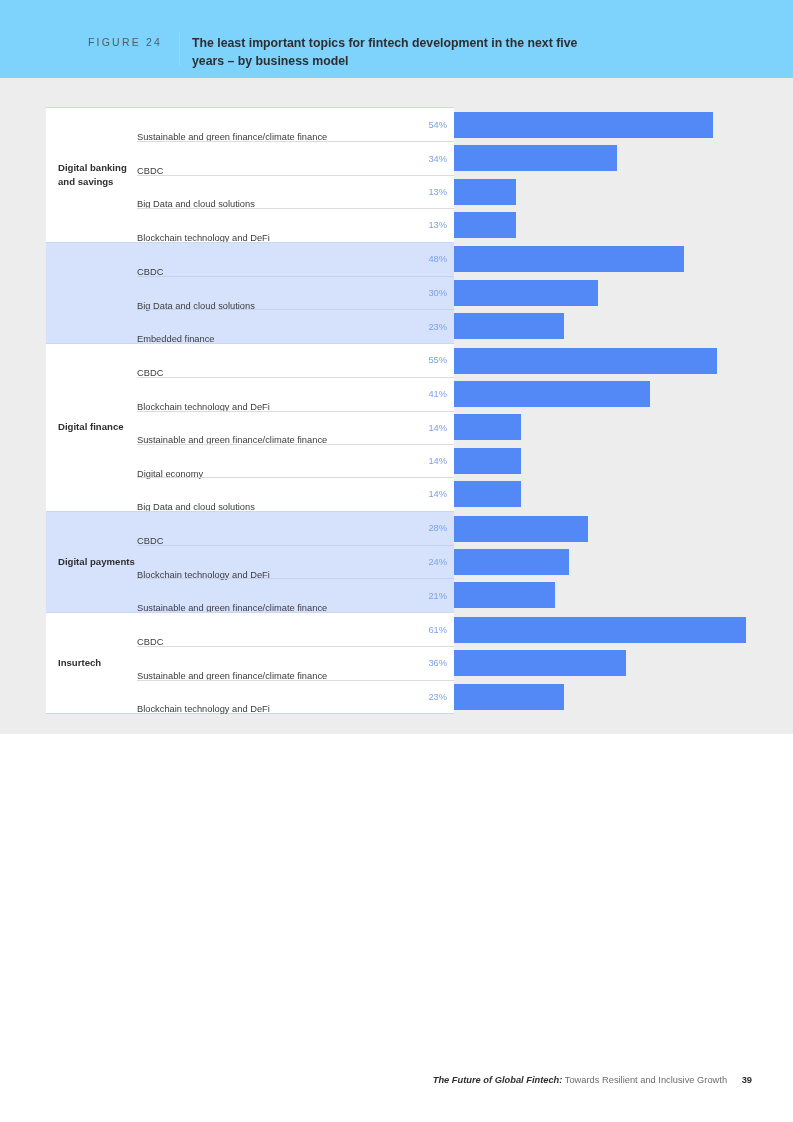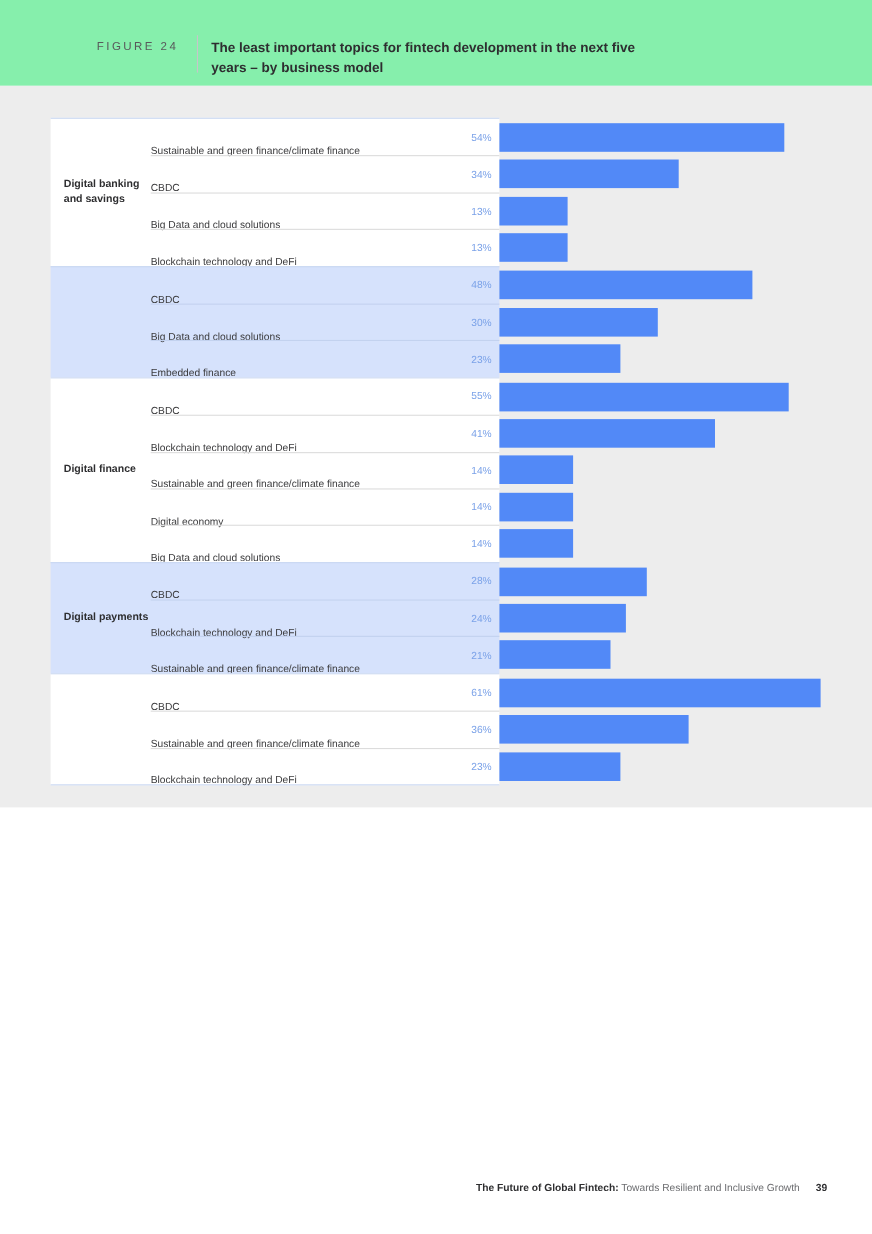--- a/index.html
+++ b/index.html
@@ -13,21 +13,21 @@
     position: relative;
     width: 793px; height: 1122px;
     overflow: hidden;
   }
 
   
   #header {
     position: absolute;
     left: 0; top: 0;
     width: 793px; height: 78px;
-    background: #86efac;
+    background: #7dd3fc;
   }
   #figure-label {
     position: absolute;
     left: 88px; top: 36px;
     font-size: 10.5px;
     letter-spacing: 2.2px;
     color: #58595b;
     white-space: nowrap;
   }
   #header-divider {
@@ -118,21 +118,21 @@
   #footer {
     position: absolute;
     left: 0; top: 1075px;
     width: 793px;
     text-align: right;
     padding-right: 41px;
     font-size: 9.3px;
     color: #6c6d70;
     white-space: nowrap;
   }
-  #footer b { color: #2e2e30; }
+  #footer b { color: #2e2e30; font-style: italic; }
   #footer .pageno {
     display: inline-block;
     margin-left: 12px;
     font-weight: bold;
     color: #2e2e30;
   }
 </style>
 </head>
 <body>
 
@@ -219,20 +219,21 @@
               <span class="row-topic">Blockchain technology and DeFi</span>
               <span class="row-value">24%</span>
             </div>
             <div class="row">
               <span class="row-topic">Sustainable and green finance/climate finance</span>
               <span class="row-value">21%</span>
             </div>
           </div>
         </div>
         <div class="group plain">
+          <div class="group-label">Insurtech</div>
           <div class="rows">
             <div class="row">
               <span class="row-topic">CBDC</span>
               <span class="row-value">61%</span>
             </div>
             <div class="row">
               <span class="row-topic">Sustainable and green finance/climate finance</span>
               <span class="row-value">36%</span>
             </div>
             <div class="row">

